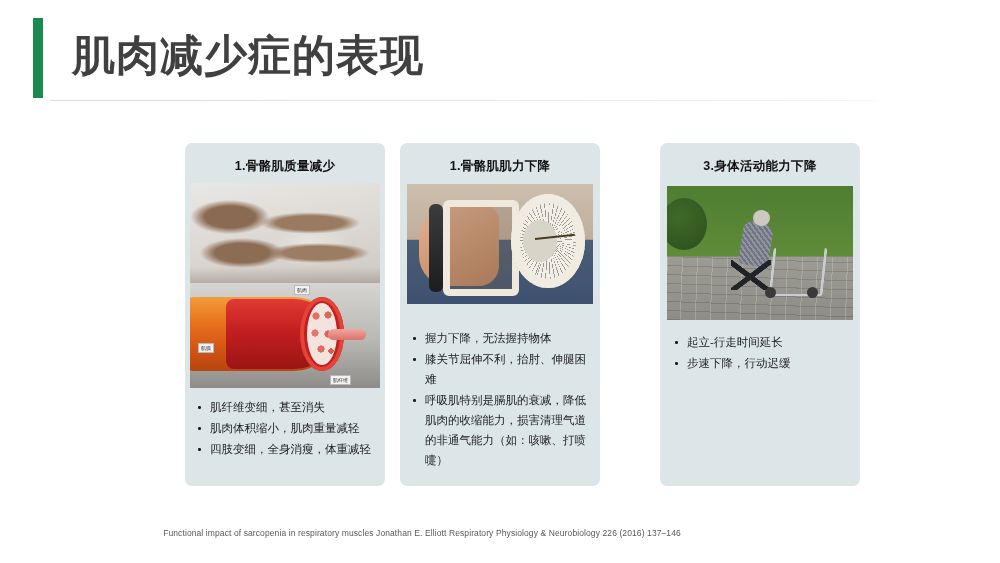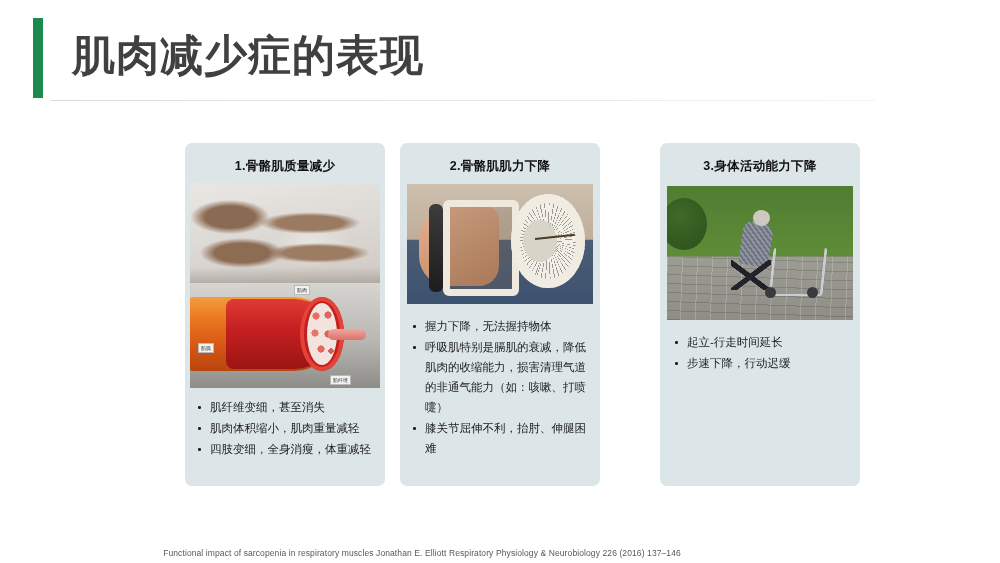--- a/index.html
+++ b/index.html
@@ -312,28 +312,28 @@
     content: "";
     position: absolute;
     left: 4px;
     top: 9px;
     width: 2.5px;
     height: 2.5px;
     background: #1d1d1d;
     border-radius: 50%;
   }
   #bullets-1 { margin: 9px 10px 0 9px; }
-  #bullets-2 { margin: 12px 10px 0 9px; }
+  #bullets-2 { margin: 24px 10px 0 9px; }
   #bullets-3 { margin: 12px 12px 0 11px; }
 
   
   #footer-citation {
     position: absolute;
     left: 0;
-    top: 548px;
+    top: 528px;
     width: 844px;
     text-align: center;
     font-size: 8.5px;
     color: #55585c;
     letter-spacing: 0.1px;
   }
 </style>
 </head>
 <body>
 
@@ -364,35 +364,35 @@
     </div>
 
     <ul class="bullet-list" id="bullets-1">
       <li class="bullet-item">肌纤维变细，甚至消失</li>
       <li class="bullet-item">肌肉体积缩小，肌肉重量减轻</li>
       <li class="bullet-item">四肢变细，全身消瘦，体重减轻</li>
     </ul>
   </div>
 
   <div class="card" id="card-2">
-    <div class="card-title">2.骨骼肌肌力下降</div>
+    <div class="card-title">1.骨骼肌肌力下降</div>
 
     <div class="card-media" id="media-grip">
       <div class="grip-hand"></div>
       <div class="grip-handle"></div>
       <div class="grip-frame"></div>
       <div class="grip-dial"></div>
       <div class="grip-dial-hub"></div>
       <div class="grip-needle"></div>
     </div>
 
     <ul class="bullet-list" id="bullets-2">
       <li class="bullet-item">握力下降，无法握持物体</li>
+      <li class="bullet-item">膝关节屈伸不利，抬肘、伸腿困难</li>
       <li class="bullet-item">呼吸肌特别是膈肌的衰减，降低肌肉的收缩能力，损害清理气道的非通气能力（如：咳嗽、打喷嚏）</li>
-      <li class="bullet-item">膝关节屈伸不利，抬肘、伸腿困难</li>
     </ul>
   </div>
 
   <div class="card" id="card-3">
     <div class="card-title">3.身体活动能力下降</div>
 
     <div class="card-media" id="media-walker">
       <div class="walk-bush"></div>
       <div class="walk-paving"></div>
       <div class="walk-body"></div>

